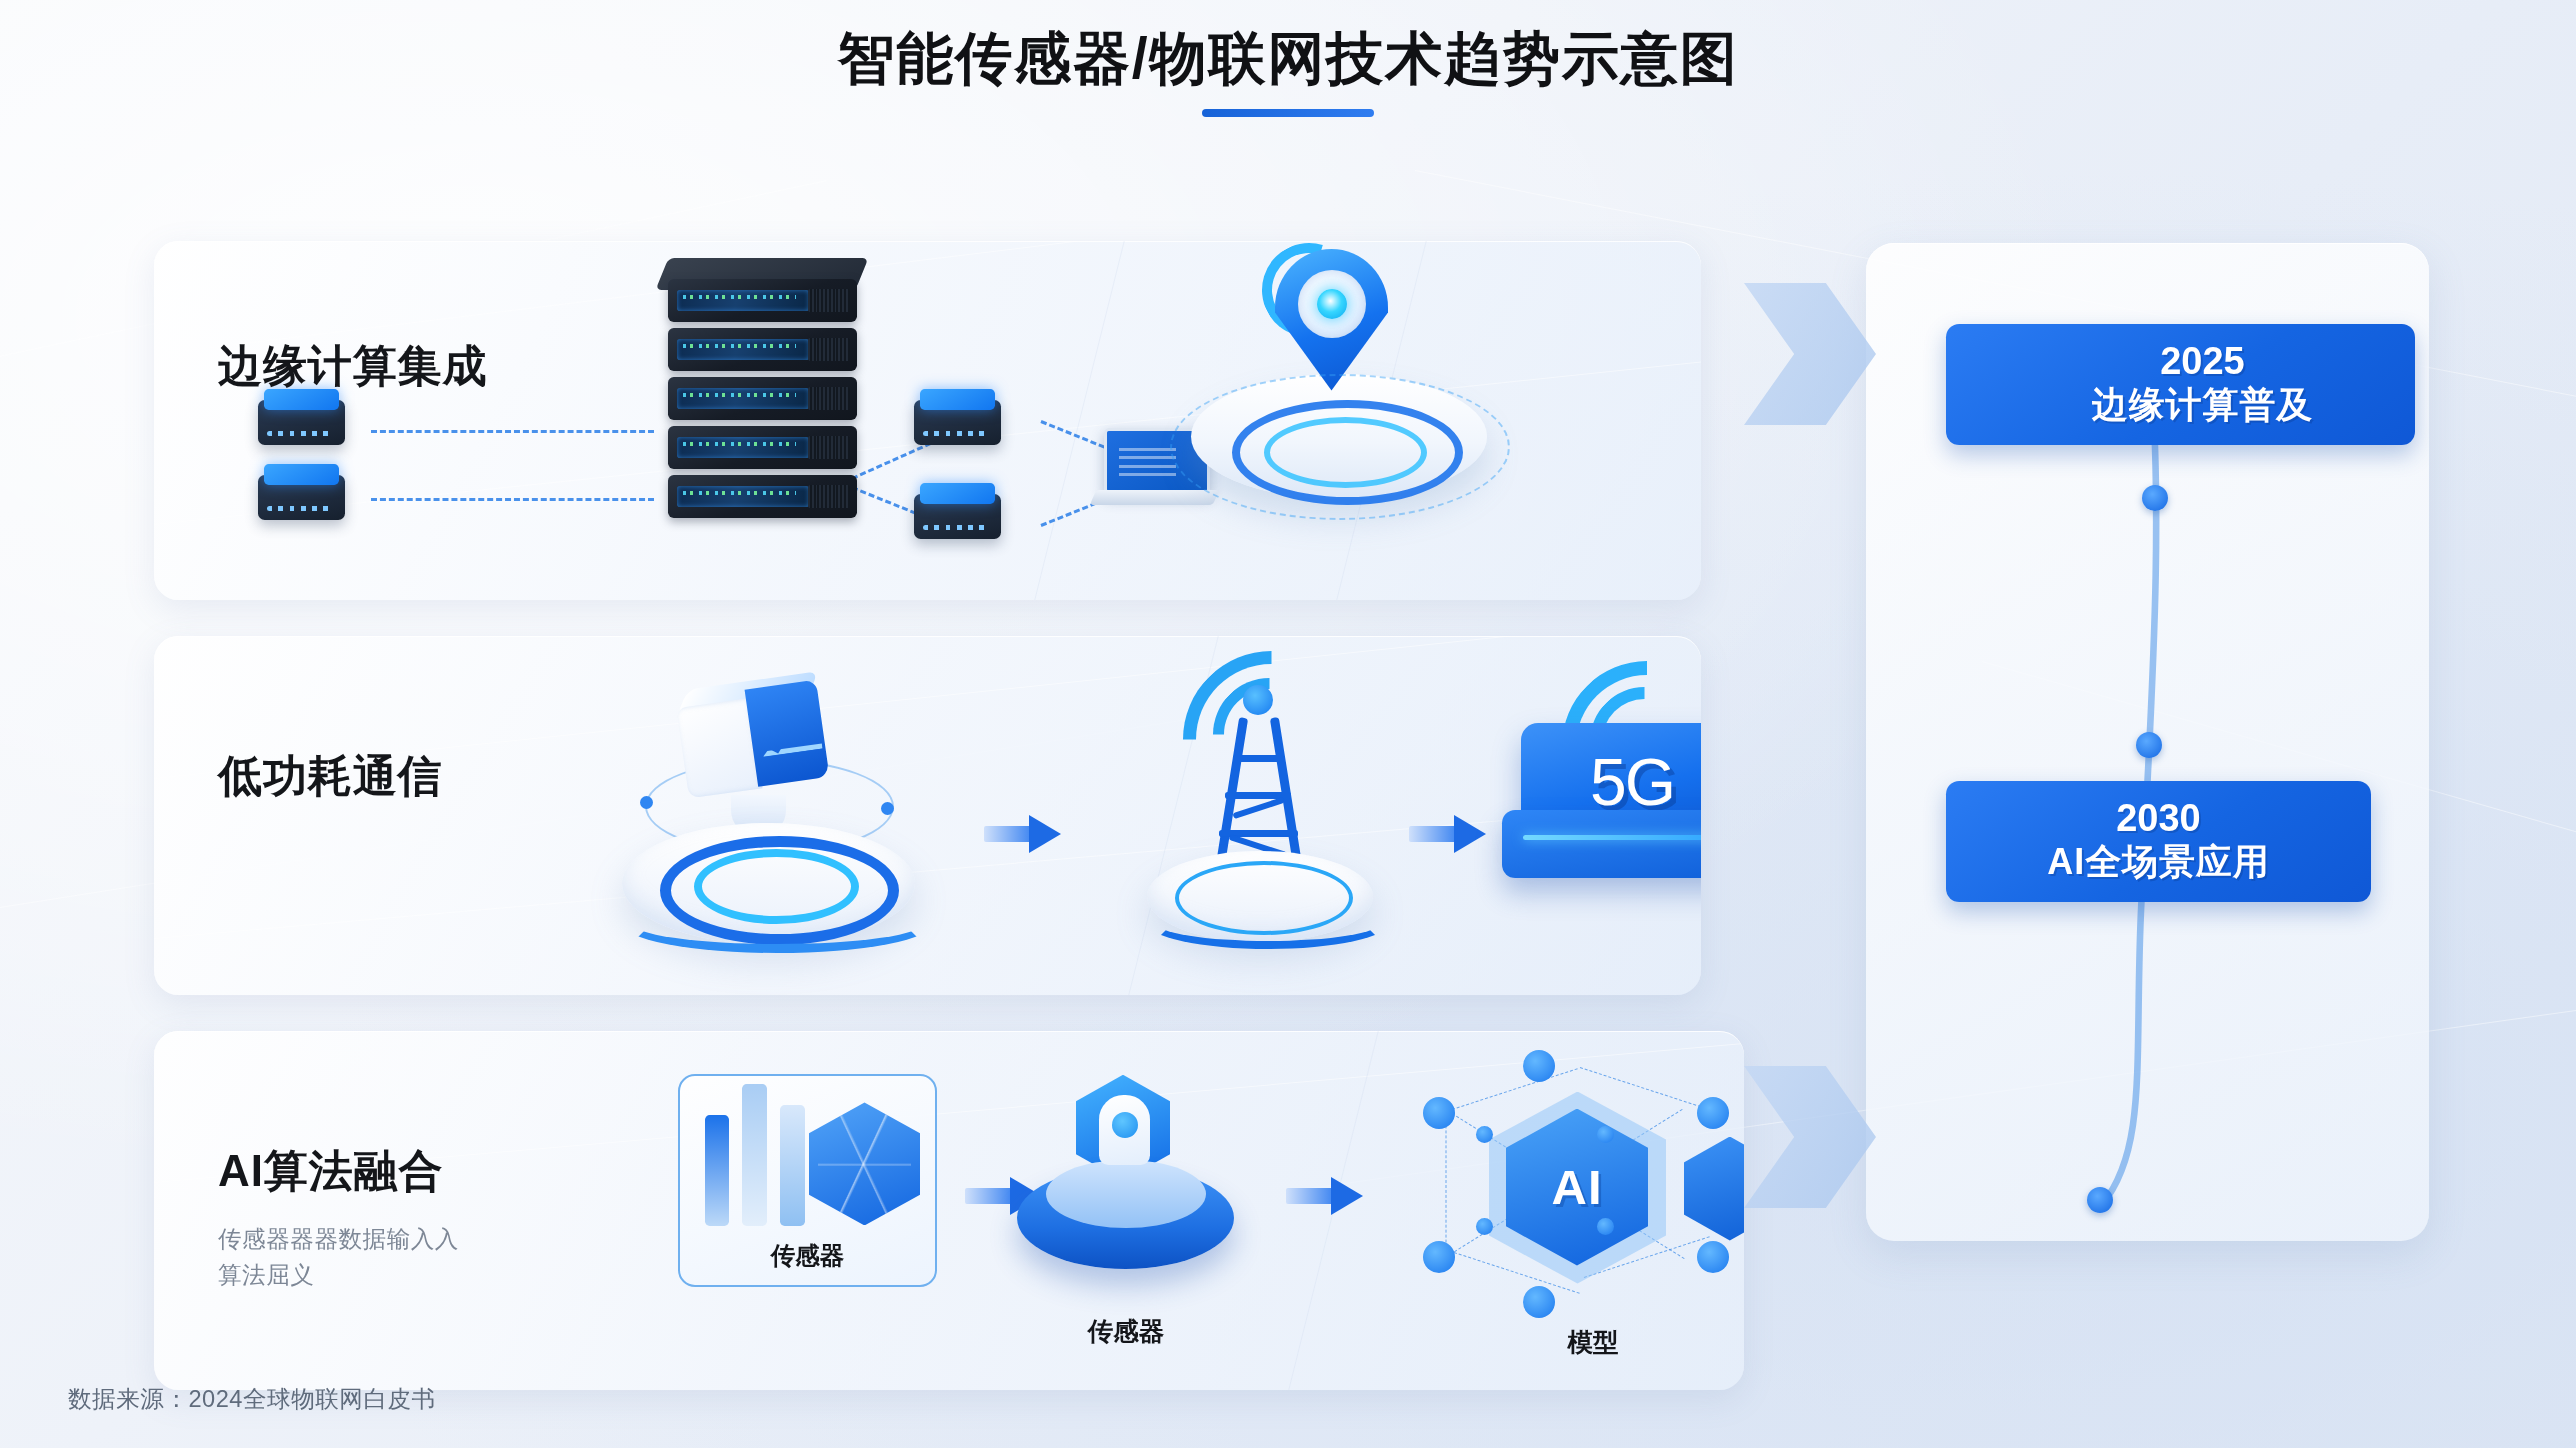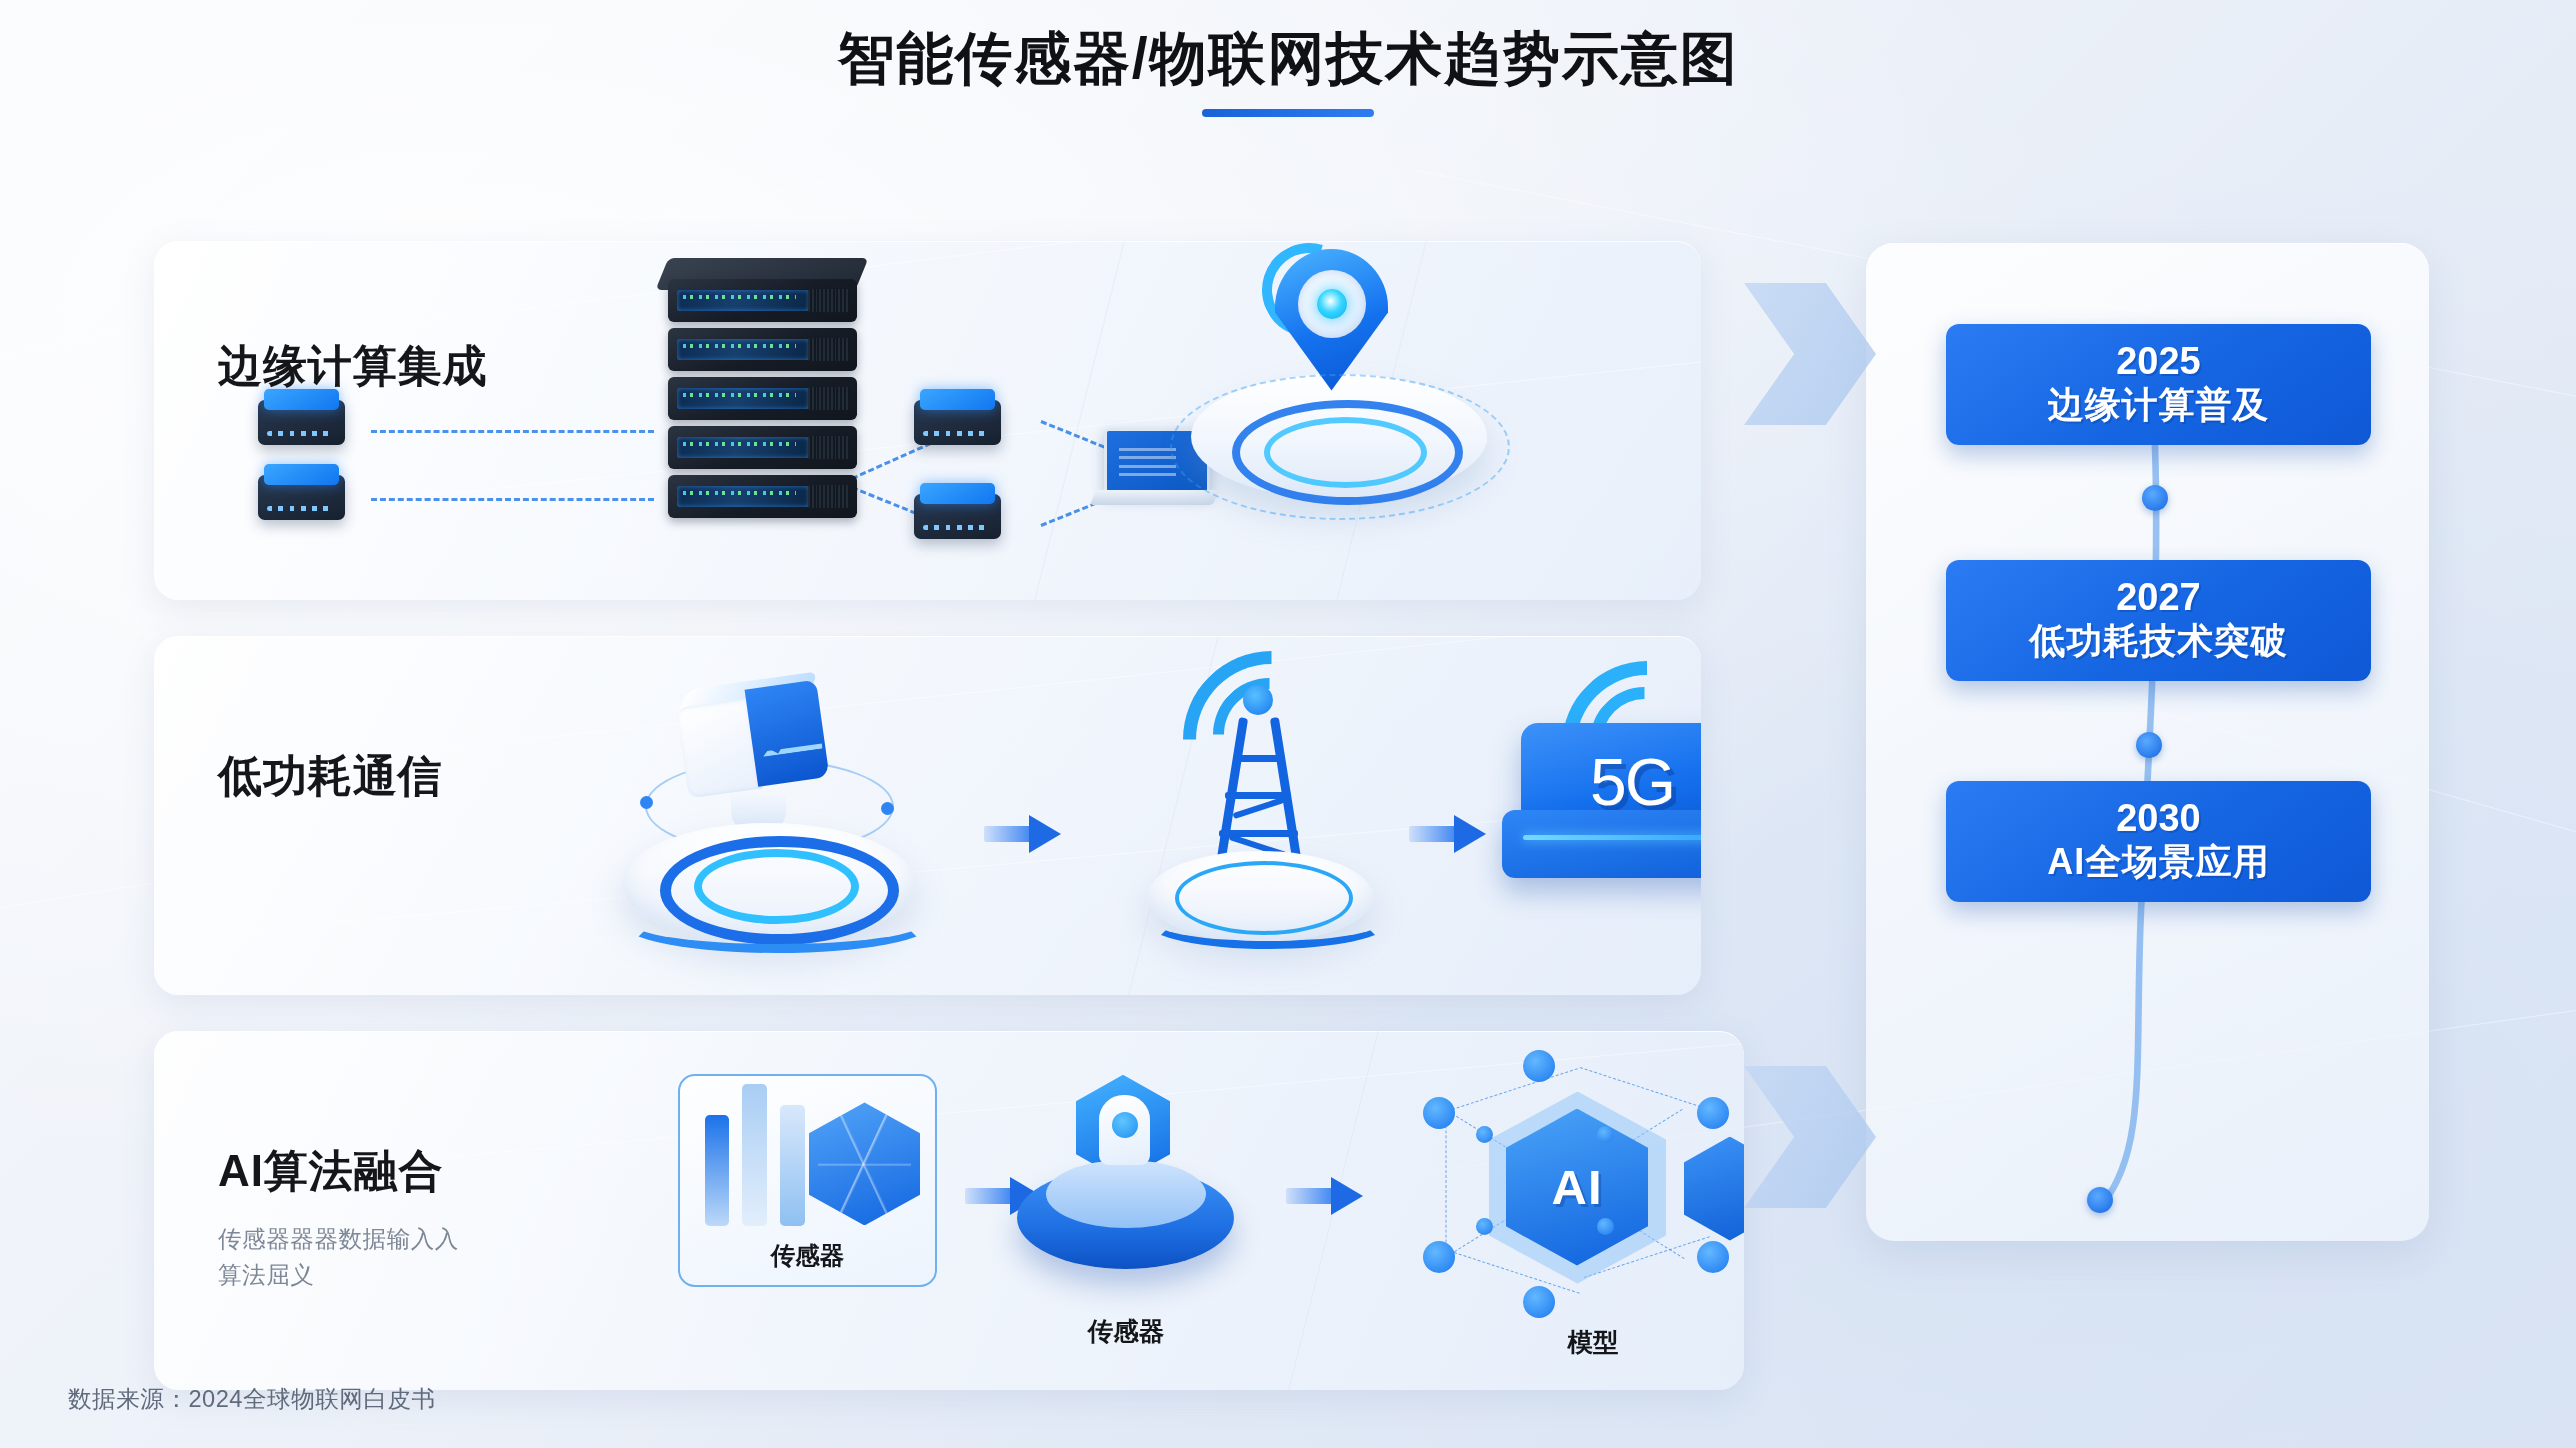--- a/index.html
+++ b/index.html
@@ -596,30 +596,26 @@
   </div>
 
   <div class="big-arrow" style="left:1744px;top:283px;"></div>
   <div class="big-arrow" style="left:1744px;top:1066px;"></div>
 
   <div class="panel">
     <svg class="panel-curve" viewBox="0 0 597 1058" preserveAspectRatio="none">
       <path d="M300 110 C 318 300, 300 520, 292 700 C 284 860, 300 960, 250 1020" stroke="#4a93e8" stroke-width="7" fill="none" opacity="0.55"></path>
     </svg>
 
-    <div class="tl-item" style="top:81px;">
+    <div class="tl-item" style="top:81px;padding-left:44px;">
       <span class="tl-year">2025</span>
       <span class="tl-label">边缘计算普及</span>
     </div>
     <div class="tl-dot" style="left:276px;top:242px;"></div>
 
-    <div class="tl-item" style="top:317px;">
-      <span class="tl-year">2027</span>
-      <span class="tl-label">低功耗技术突破</span>
-    </div>
     <div class="tl-dot" style="left:270px;top:489px;"></div>
 
     <div class="tl-item" style="top:538px;">
       <span class="tl-year">2030</span>
       <span class="tl-label">AI全场景应用</span>
     </div>
     <div class="tl-dot" style="left:221px;top:944px;"></div>
   </div>
 
   <div class="footer">数据来源：2024全球物联网白皮书</div>

